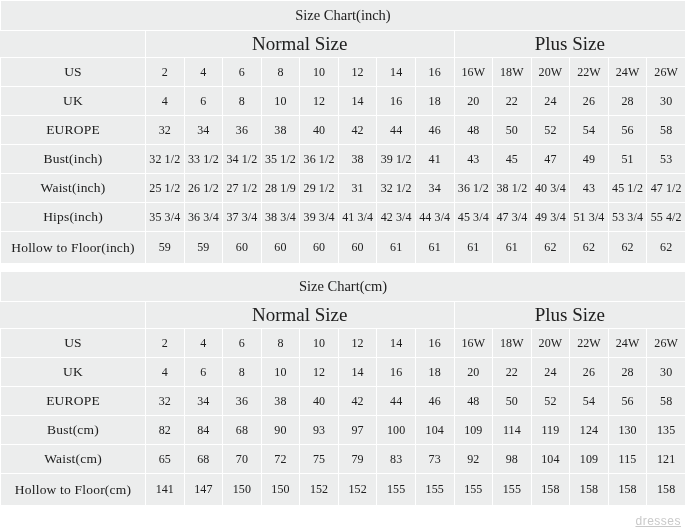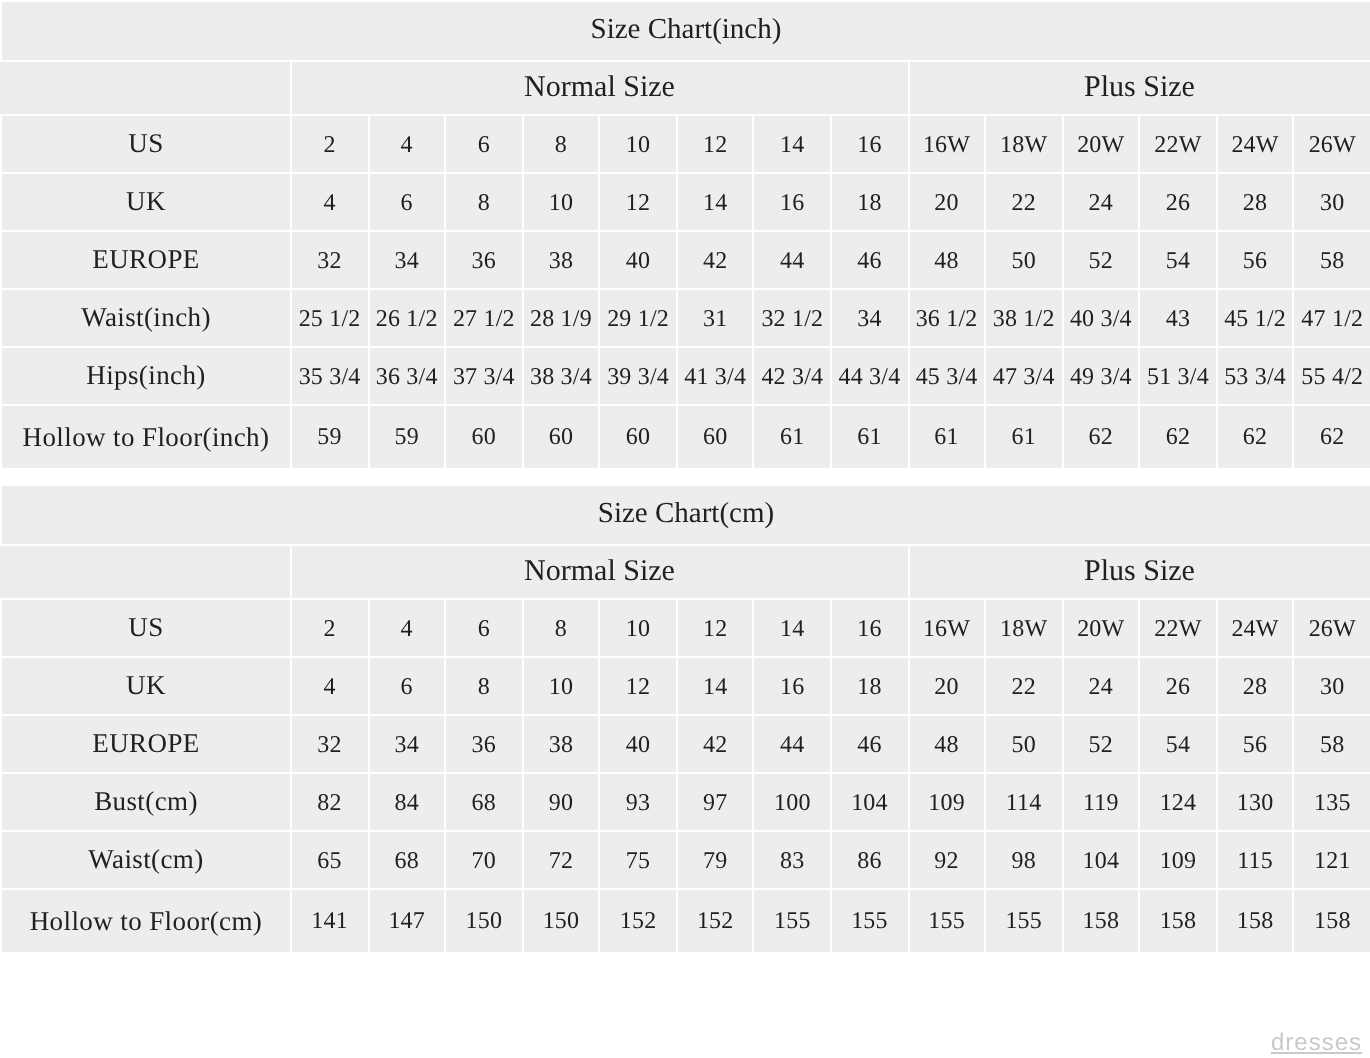--- a/index.html
+++ b/index.html
@@ -42,21 +42,21 @@
     background: #eceded;
   }
   .title-row td {
     font-size: 14.5px;
     padding: 4px 0 4px 0;
     border: none;
     background: #eceded;
     height: 21px;
   }
   .group-row td {
-    font-size: 15px;
+    font-size: 19px;
     height: 24px;
   }
   .group-row td.blank {
     background: #eceded;
     border-left: none;
     border-top: none;
   }
   .data-row td {
     font-size: 12.5px;
     height: 26px;
@@ -147,20 +147,37 @@
           <td class="num">40</td>
           <td class="num">42</td>
           <td class="num">44</td>
           <td class="num">46</td>
           <td class="num">48</td>
           <td class="num">50</td>
           <td class="num">52</td>
           <td class="num">54</td>
           <td class="num">56</td>
           <td class="num">58</td>
+        </tr>
+        <tr class="data-row">
+          <td class="rowhead">Bust(inch)</td>
+          <td class="num">32 1/2</td>
+          <td class="num">33 1/2</td>
+          <td class="num">34 1/2</td>
+          <td class="num">35 1/2</td>
+          <td class="num">36 1/2</td>
+          <td class="num">38</td>
+          <td class="num">39 1/2</td>
+          <td class="num">41</td>
+          <td class="num">43</td>
+          <td class="num">45</td>
+          <td class="num">47</td>
+          <td class="num">49</td>
+          <td class="num">51</td>
+          <td class="num">53</td>
         </tr>
         <tr class="data-row">
           <td class="rowhead">Waist(inch)</td>
           <td class="num">25 1/2</td>
           <td class="num">26 1/2</td>
           <td class="num">27 1/2</td>
           <td class="num">28 1/9</td>
           <td class="num">29 1/2</td>
           <td class="num">31</td>
           <td class="num">32 1/2</td>
@@ -296,21 +313,21 @@
         </tr>
         <tr class="data-row">
           <td class="rowhead">Waist(cm)</td>
           <td class="num">65</td>
           <td class="num">68</td>
           <td class="num">70</td>
           <td class="num">72</td>
           <td class="num">75</td>
           <td class="num">79</td>
           <td class="num">83</td>
-          <td class="num">86</td>
+          <td class="num">73</td>
           <td class="num">92</td>
           <td class="num">98</td>
           <td class="num">104</td>
           <td class="num">109</td>
           <td class="num">115</td>
           <td class="num">121</td>
         </tr>
         <tr class="data-row row-tall">
           <td class="rowhead">Hollow to Floor(cm)</td>
           <td class="num">141</td>

